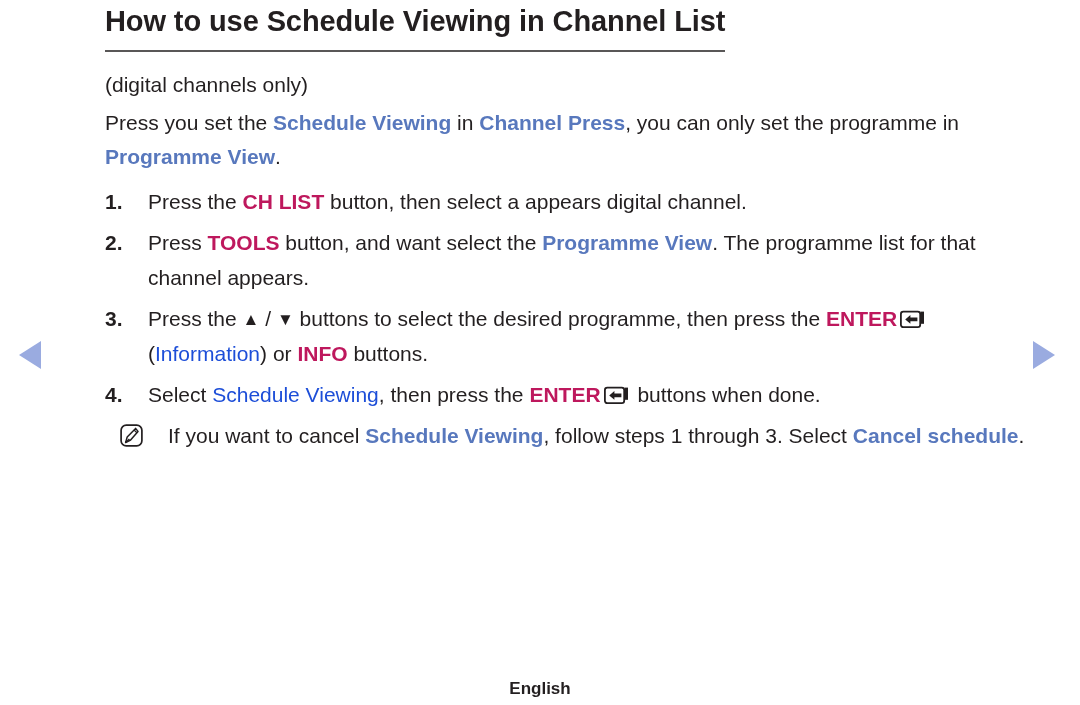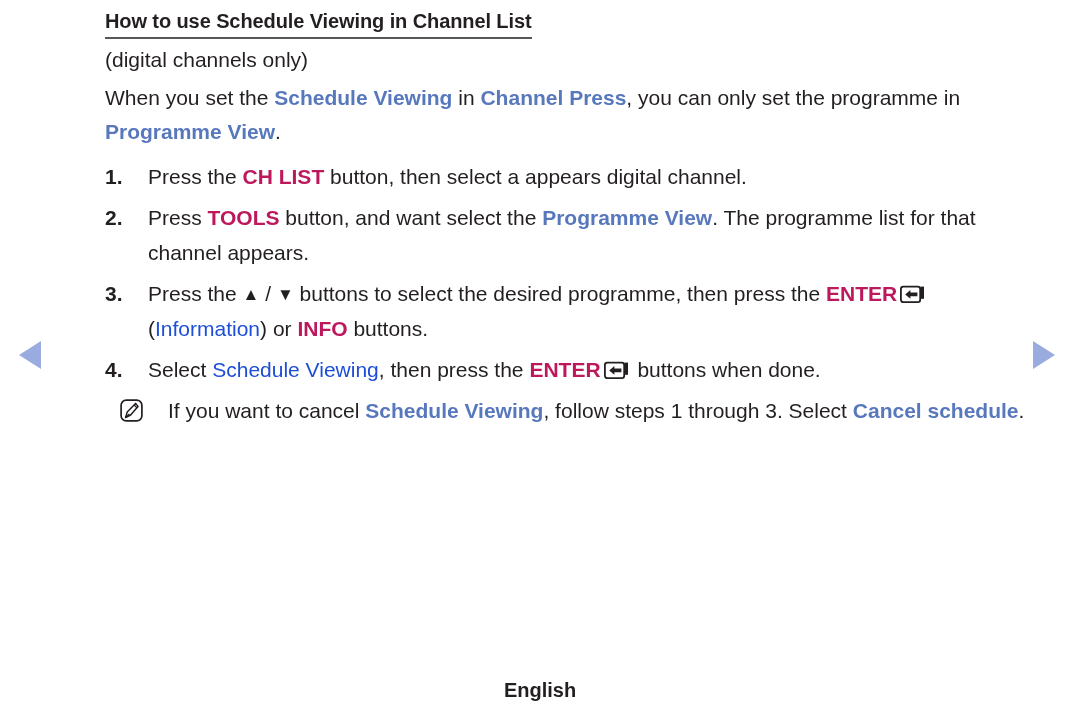--- a/index.html
+++ b/index.html
@@ -25,35 +25,35 @@
 
   .content {
     position: absolute;
     left: 105px;
     top: 8px;
     width: 930px;
   }
 
   
   .title {
-    font-size: 20px;
+    font-size: 29px;
     font-weight: bold;
     letter-spacing: -0.1px;
     color: #231f20;
     display: inline-block;
     border-bottom: 2.5px solid #595757;
-    padding-bottom: 3px;
+    padding-bottom: 16px;
     line-height: 26px;
     white-space: nowrap;
   }
 
   .subtitle {
     font-size: 21px;
     line-height: 34px;
-    margin-top: 4px;
+    margin-top: 16px;
     color: #231f20;
   }
 
   
   .intro {
     font-size: 21px;
     line-height: 34px;
     margin-top: 4px;
     color: #231f20;
     max-width: 880px;
@@ -138,21 +138,21 @@
   .nav-arrow.left { left: 14px; }
   .nav-arrow.right { left: 1030px; }
 
   
   .footer {
     position: absolute;
     left: 0;
     top: 679px;
     width: 1080px;
     text-align: center;
-    font-size: 20px;
+    font-size: 17px;
     font-weight: bold;
     color: #231f20;
   }
 </style>
 </head>
 <body>
 
 <div class="page">
 
   <div class="nav-arrow left">
@@ -170,21 +170,21 @@
   <div class="content">
 
     
     <div class="title">How to use Schedule Viewing in Channel List</div>
 
     
     <div class="subtitle">(digital channels only)</div>
 
     
     <div class="intro">
-      <span>When you set the </span><span class="hl">Schedule Viewing</span><span> in </span><span class="hl">Channel Press</span><span>, you can only set the programme in </span><span class="hl">Programme View</span><span>.</span>
+      <span>Press you set the </span><span class="hl">Schedule Viewing</span><span> in </span><span class="hl">Channel Press</span><span>, you can only set the programme in </span><span class="hl">Programme View</span><span>.</span>
     </div>
 
     
     <div class="steps" id="steps-container">
         <div class="step">
           <div class="step-num">1.</div>
           <div class="step-body"><span>Press the </span><span class="bk">CH LIST</span><span> button, then select a appears digital channel.</span></div>
         </div>
         <div class="step">
           <div class="step-num">2.</div>

